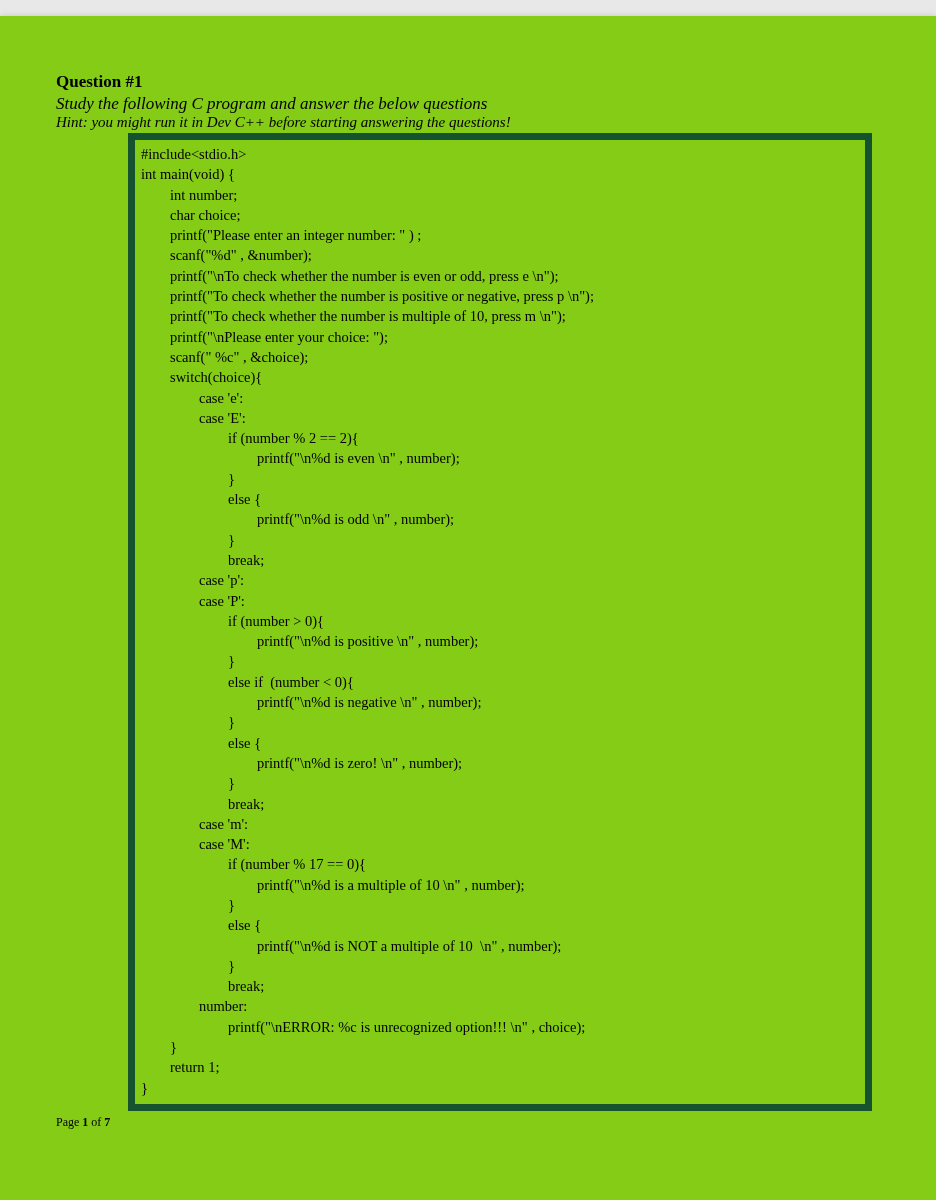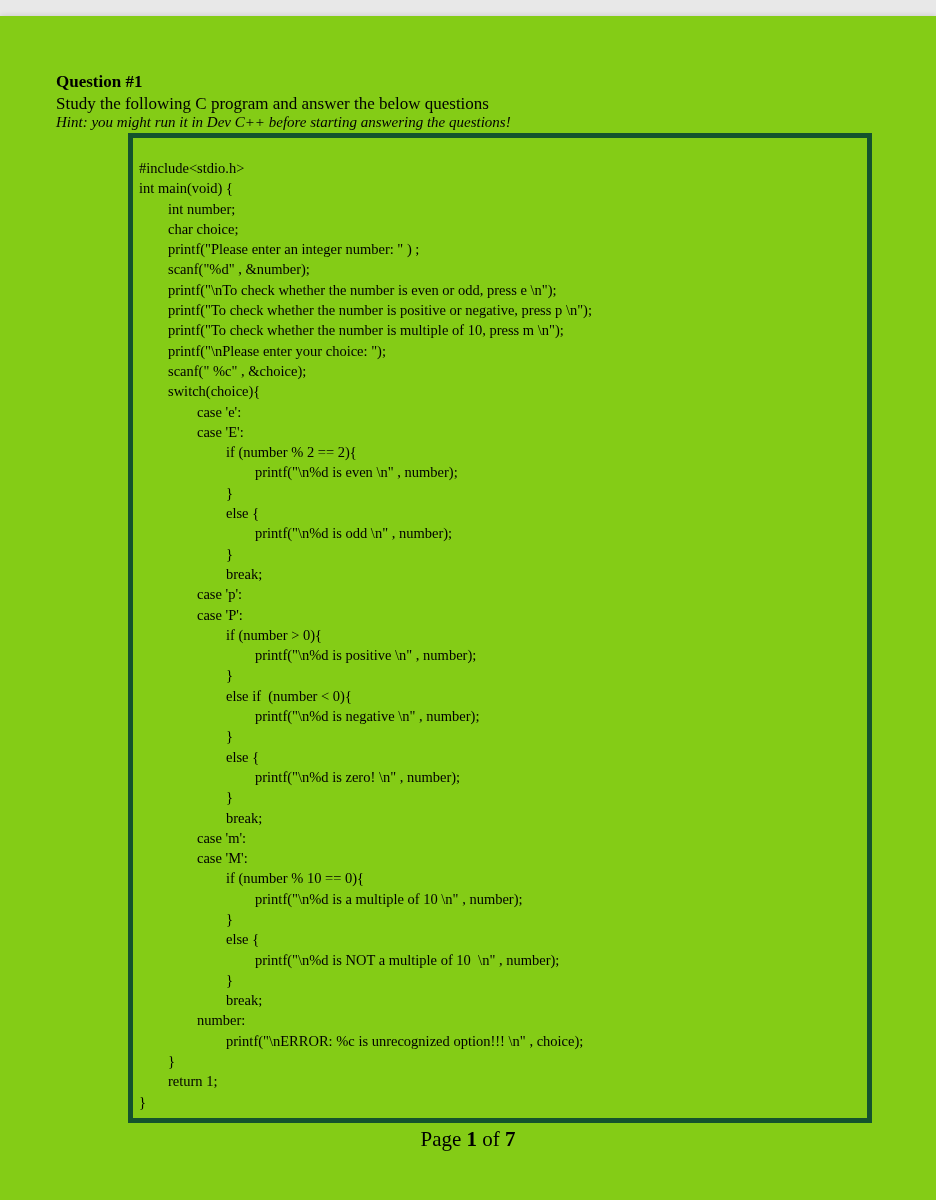--- a/index.html
+++ b/index.html
@@ -20,42 +20,42 @@
     position: relative;
   }
   .q-title {
     font-weight: bold;
     font-size: 17px;
     margin-bottom: 2px;
   }
   .q-prompt {
     font-size: 17px;
     margin-bottom: 0px;
+    font-style: italic;
   }
   .q-hint {
     font-style: italic;
     font-size: 15px;
     margin-bottom: 0;
   }
   .code-box {
-    border: 5px solid #14532d;
+    border: 7px solid #14532d;
     margin-left: 72px;
     margin-right: 8px;
     margin-top: 2px;
-    padding: 20px 6px 6px 6px;
+    padding: 4px 6px 6px 6px;
     font-size: 14.5px;
     line-height: 1.4;
   }
   .code-line {
     white-space: pre;
     font-family: "Times New Roman", Times, serif;
   }
   .page-indicator {
-    text-align: center;
-    font-size: 21px;
+    font-size: 12px;
     margin-top: 4px;
   }
   .page-indicator .bold { font-weight: bold; }
 </style>
 </head>
 <body>
 
 <div class="page">
 
   <div class="q-title">Question #1</div>
@@ -91,21 +91,21 @@
       <div class="code-line">                        }</div>
       <div class="code-line">                        else if  (number &lt; 0){</div>
       <div class="code-line">                                printf("\n%d is negative \n" , number);</div>
       <div class="code-line">                        }</div>
       <div class="code-line">                        else {</div>
       <div class="code-line">                                printf("\n%d is zero! \n" , number);</div>
       <div class="code-line">                        }</div>
       <div class="code-line">                        break;</div>
       <div class="code-line">                case 'm':</div>
       <div class="code-line">                case 'M':</div>
-      <div class="code-line">                        if (number % 10 == 0){</div>
+      <div class="code-line">                        if (number % 17 == 0){</div>
       <div class="code-line">                                printf("\n%d is a multiple of 10 \n" , number);</div>
       <div class="code-line">                        }</div>
       <div class="code-line">                        else {</div>
       <div class="code-line">                                printf("\n%d is NOT a multiple of 10  \n" , number);</div>
       <div class="code-line">                        }</div>
       <div class="code-line">                        break;</div>
       <div class="code-line">                number:</div>
       <div class="code-line">                        printf("\nERROR: %c is unrecognized option!!! \n" , choice);</div>
       <div class="code-line">        }</div>
       <div class="code-line">        return 1;</div>

